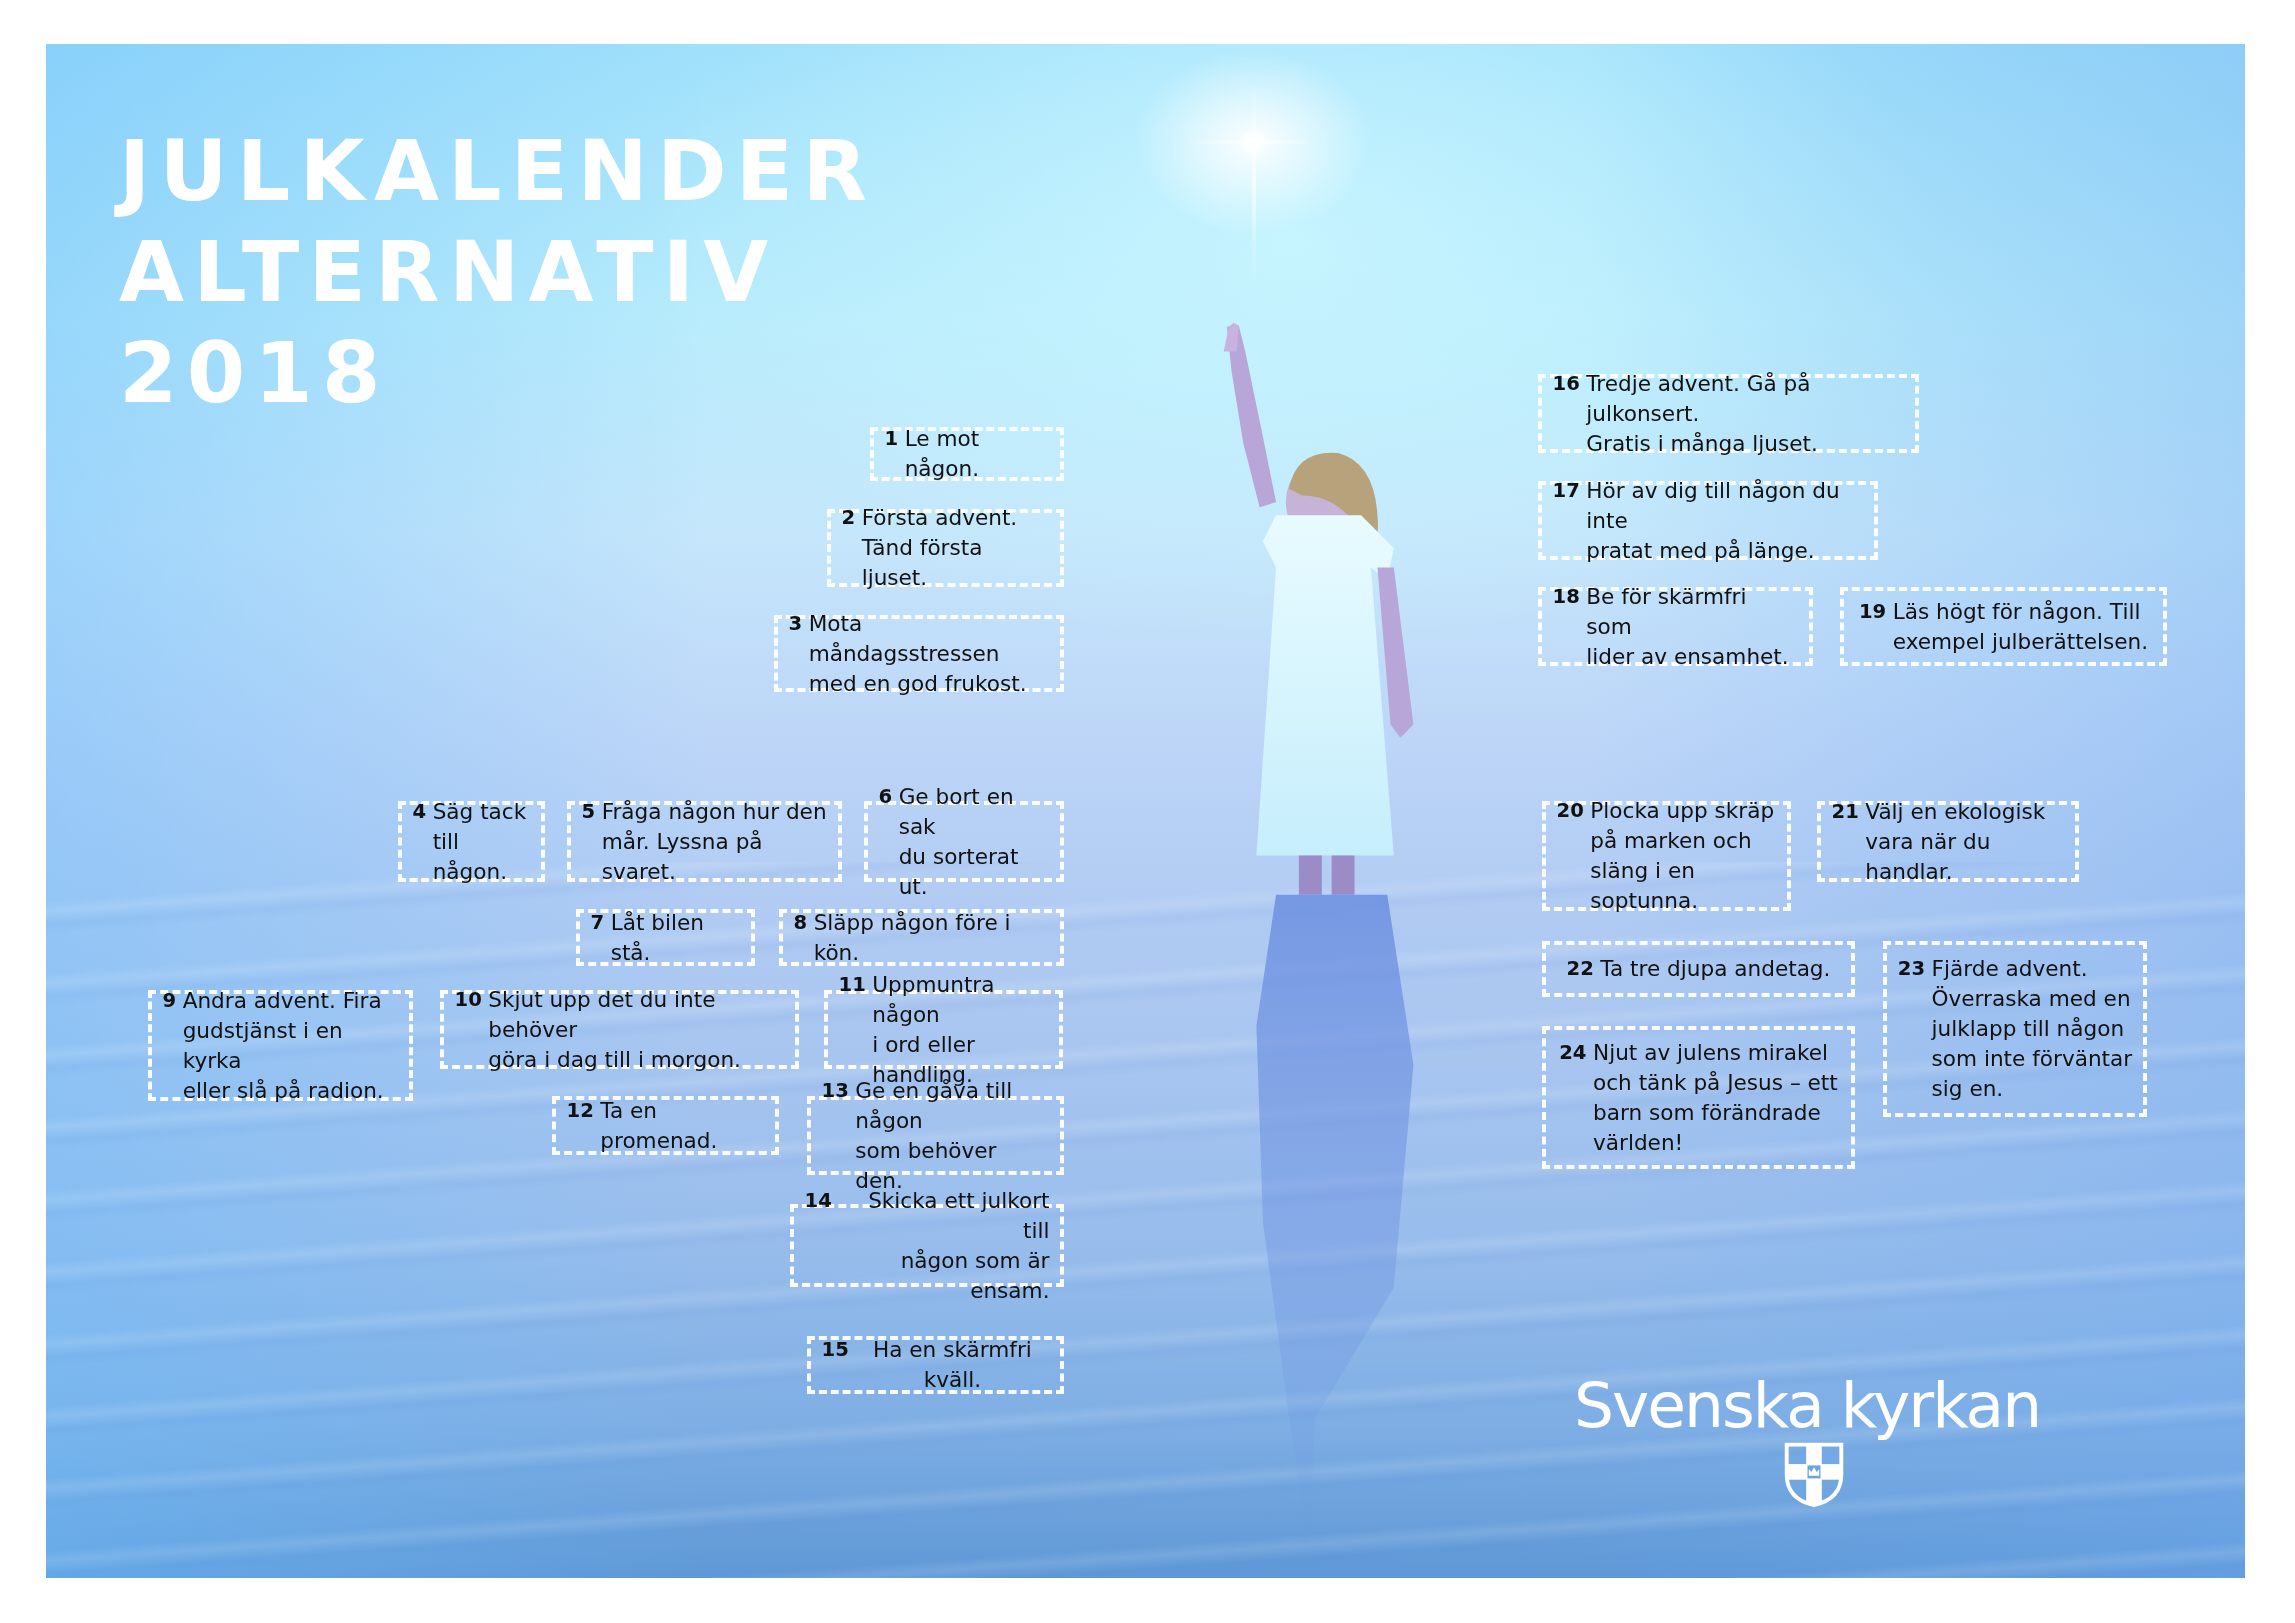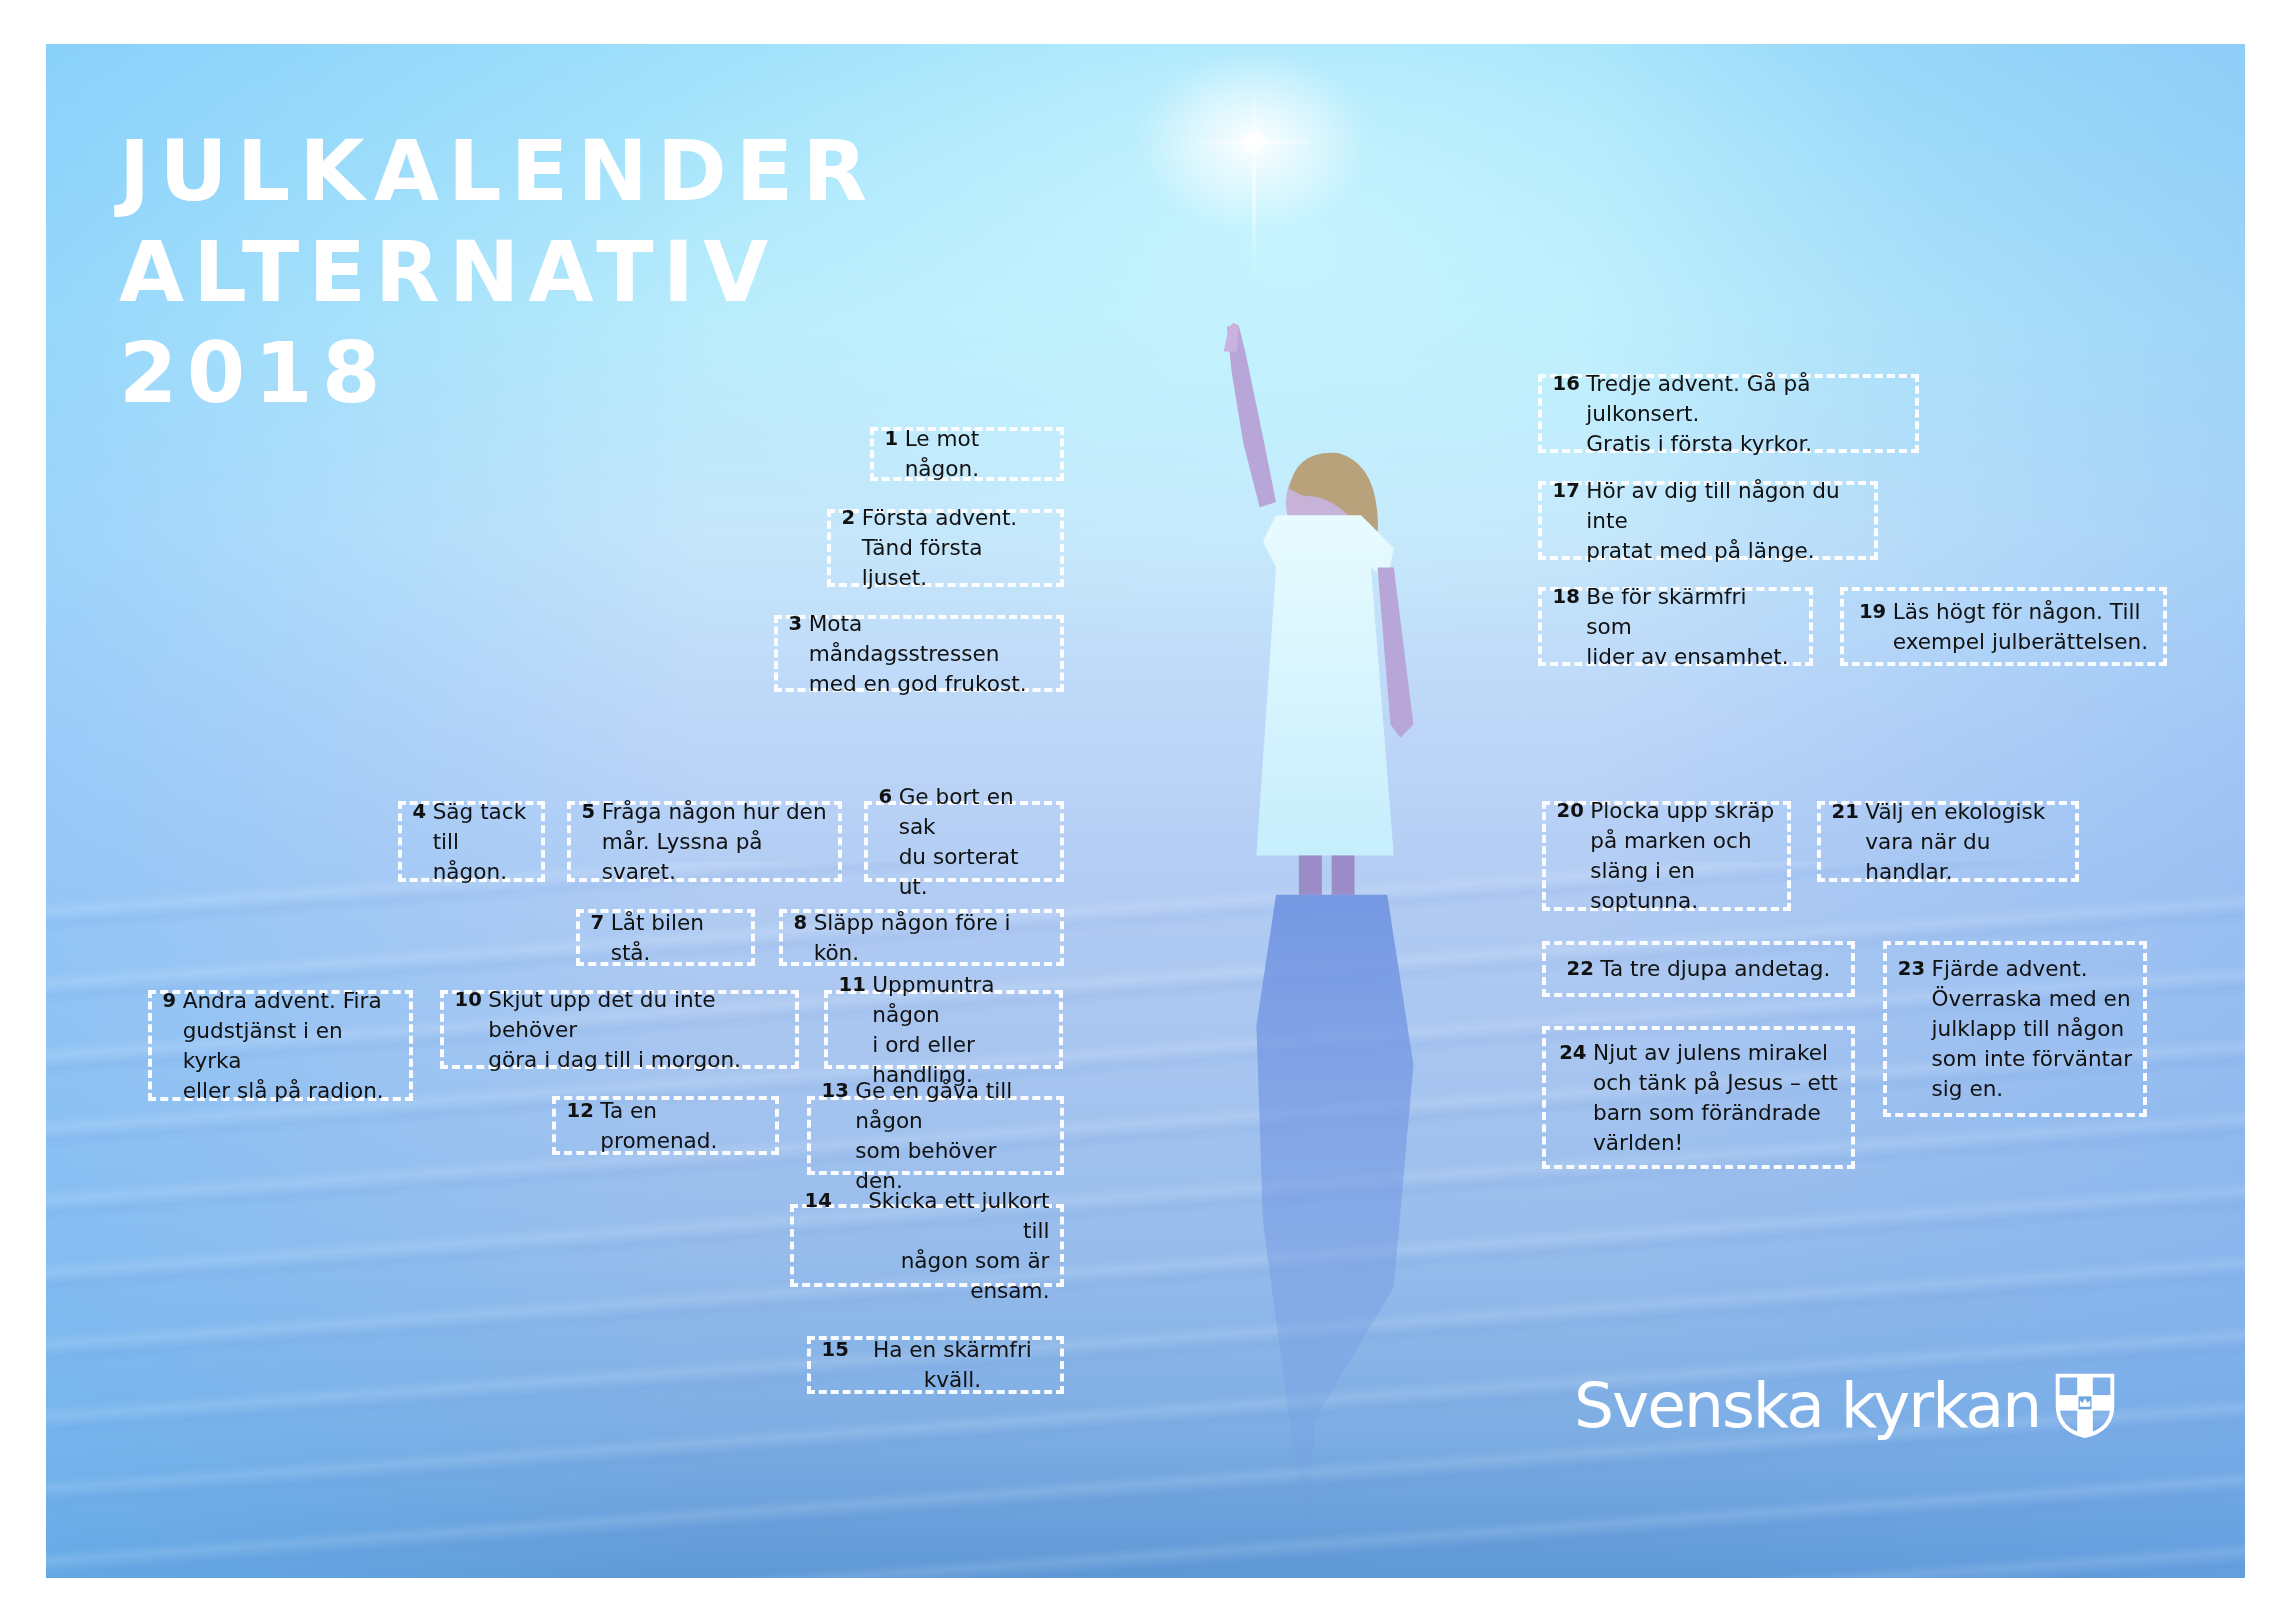--- a/index.html
+++ b/index.html
@@ -45,21 +45,21 @@
       border: 4.6px dashed rgba(255,255,255,0.95);
       color: #111111; font-family: "DejaVu Sans", sans-serif; font-size: 21.6px; line-height: 30px;
       display: flex; align-items: center; justify-content: center;
       padding: 5.2px 10.5px; 
       margin-top: 39px;
     }
     .box .inner { display: flex; align-items: flex-start; }
     .box .num { font-weight: bold; font-size: 19.6px; margin-right: 6.5px; flex: 0 0 auto; line-height: 30px; }
     .box .txt { white-space: pre-line; }
 
-    .logo { position: absolute; left: 1574px; top: 1369px; display: flex; align-items: center; color: #ffffff; }
+    .logo { position: absolute; left: 1574px; top: 1369px; display: flex; align-items: center; color: #ffffff; flex-direction: column; }
     .logo-text { font-family: "DejaVu Sans", sans-serif; font-size: 63px; letter-spacing: -2px; font-weight: normal; white-space: nowrap; }
     .shield { margin-left: 14.4px; width: 60px; height: 65px; }
   </style>
 </head>
 <body>
 
 <div class="poster">
   <div class="ripples"></div>
   <div class="star-ray"></div>
   <div class="star-ray h"></div>
@@ -199,21 +199,21 @@
 <div class="box" style="left:807px;top:1297px;width:257px;height:58px;text-align:center;">
   <div class="inner">
       <span class="num">15</span>
       <span class="txt">Ha en skärmfri kväll.</span>
     </div>
 </div>
 <div class="box" style="left:1538px;top:335px;width:381px;height:79px;">
   <div class="inner">
       <span class="num">16</span>
       <span class="txt">Tredje advent. Gå på julkonsert.
-Gratis i första kyrkor.</span>
+Gratis i många ljuset.</span>
     </div>
 </div>
 <div class="box" style="left:1538px;top:442px;width:340px;height:79px;align-items:center;">
   <div class="inner">
       <span class="num">17</span>
       <span class="txt">Hör av dig till någon du inte
 pratat med på länge.</span>
     </div>
 </div>
 <div class="box" style="left:1538px;top:548px;width:275px;height:79px;">

